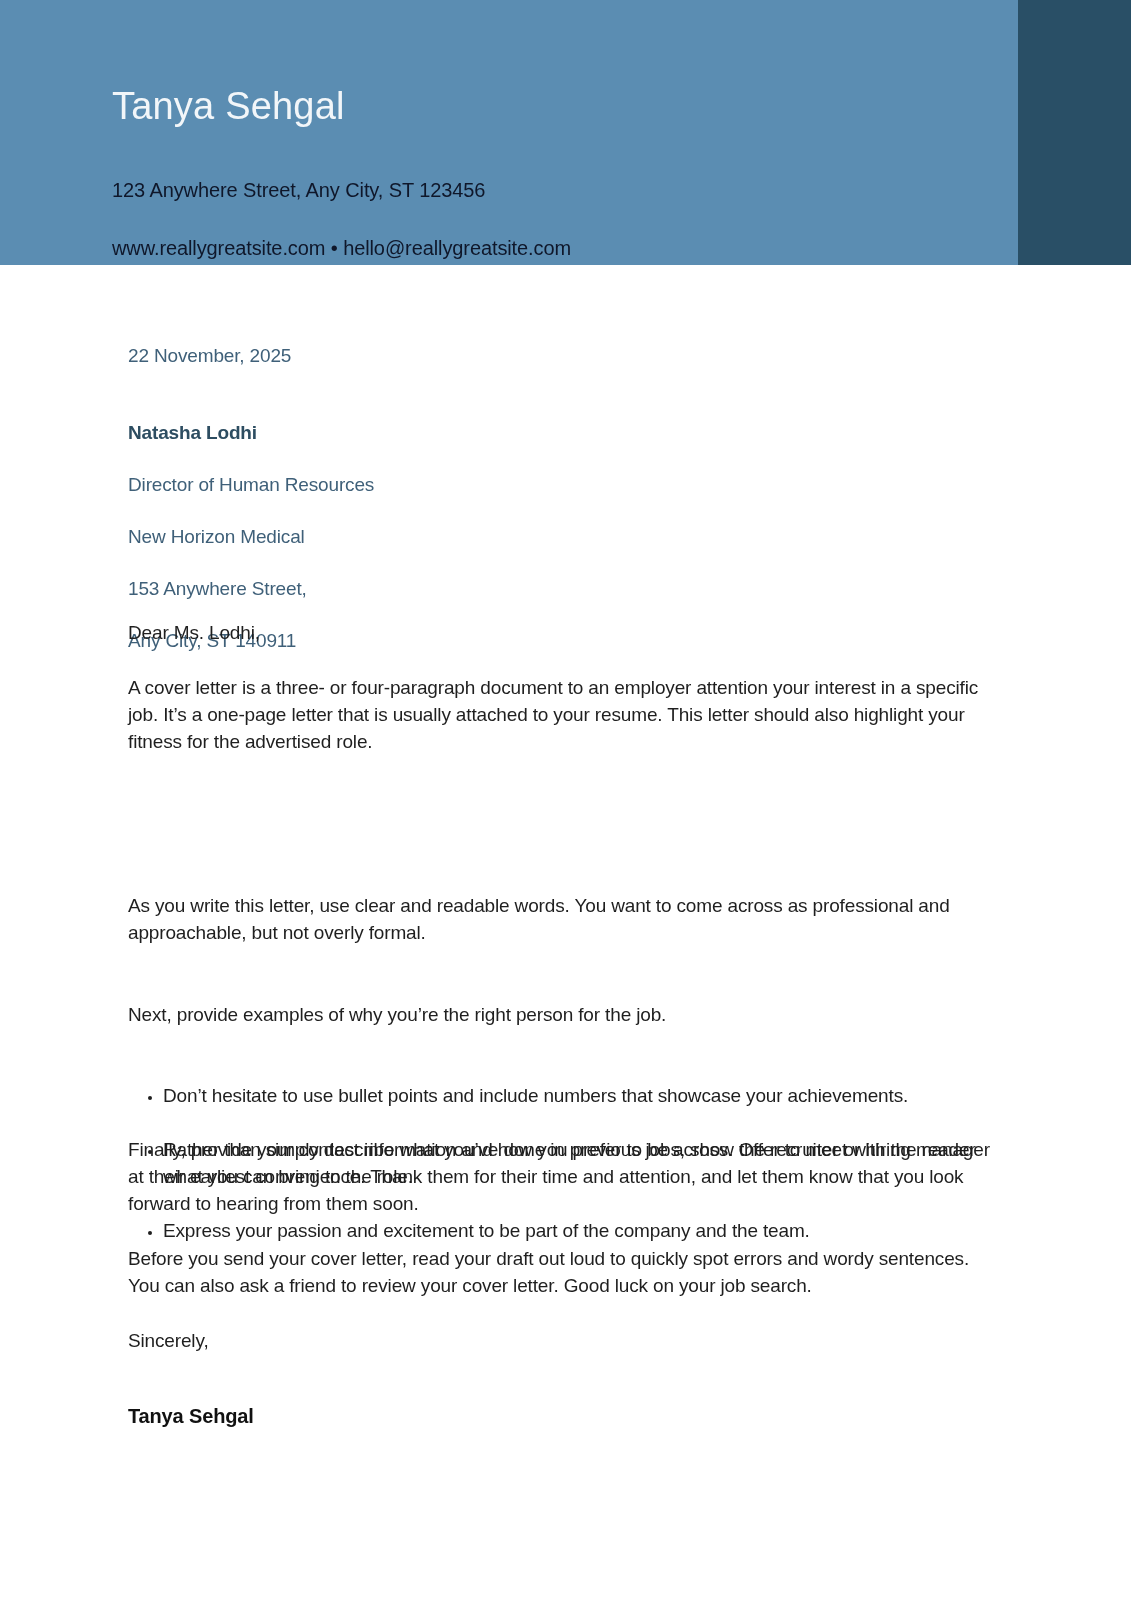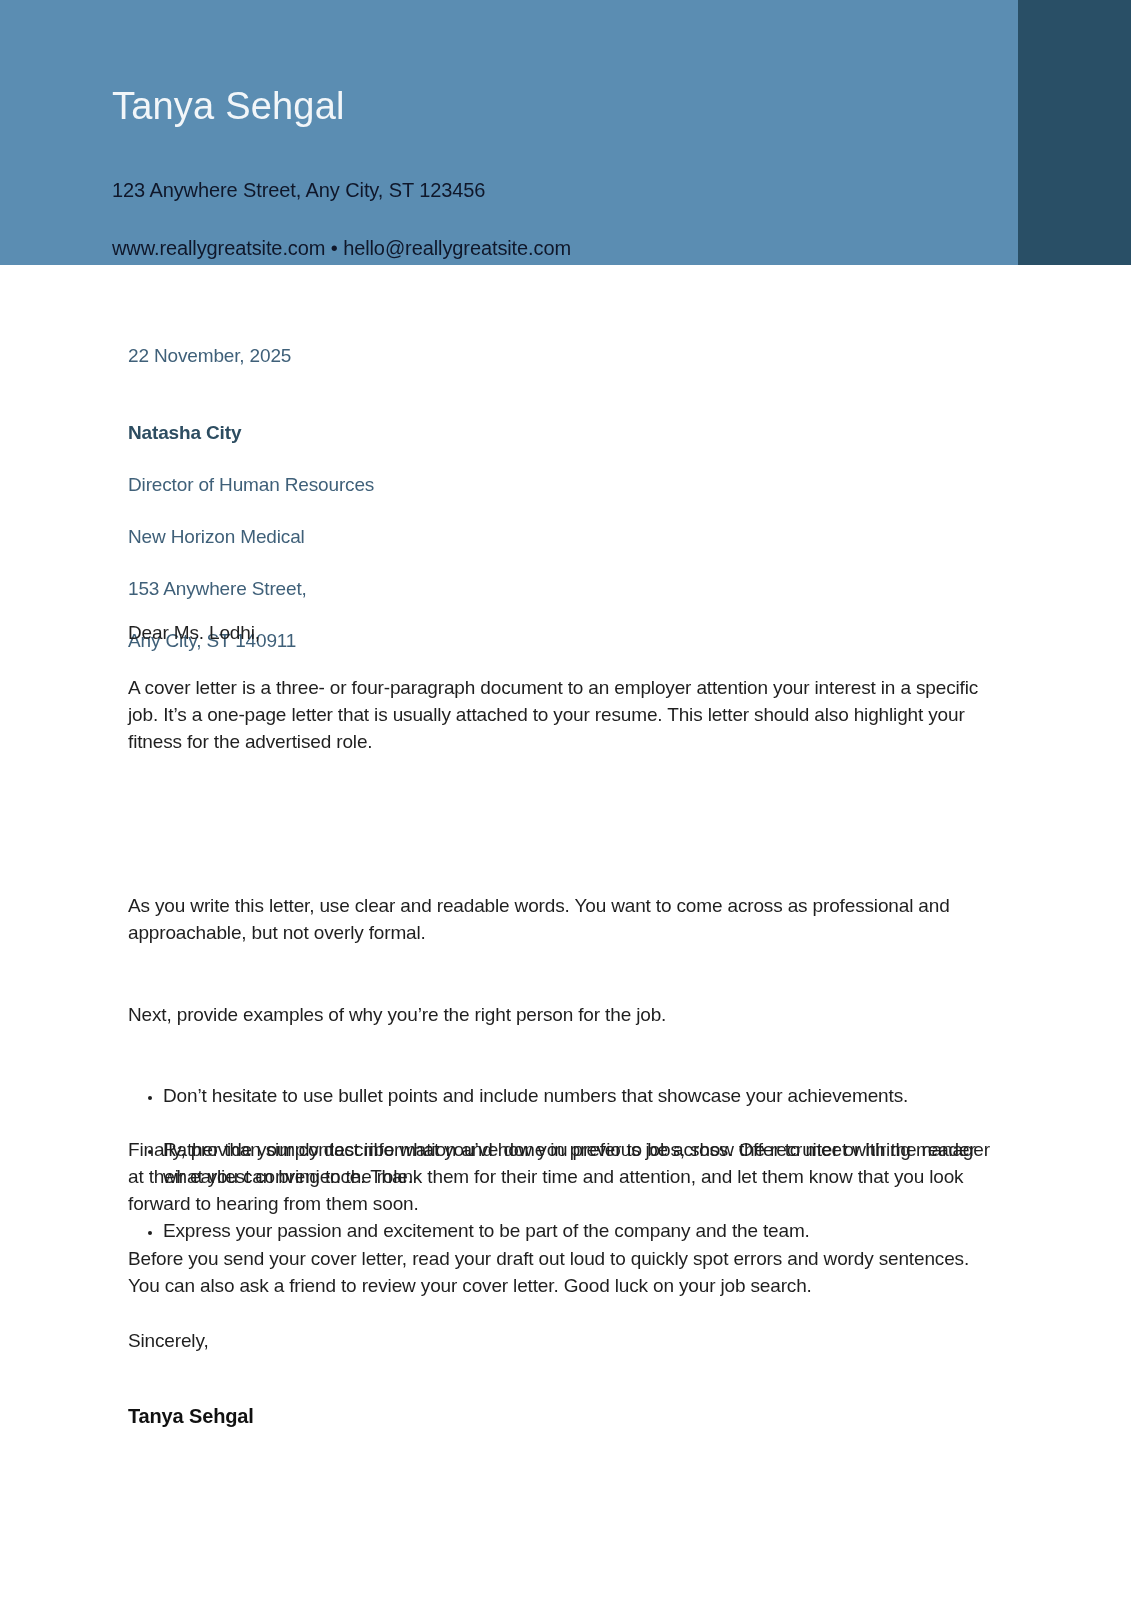--- a/index.html
+++ b/index.html
@@ -89,21 +89,21 @@
     <div class="sender-name">Tanya Sehgal</div>
     <div class="sender-lines">
       <div>123 Anywhere Street, Any City, ST 123456</div>
       <div>www.reallygreatsite.com • hello@reallygreatsite.com</div>
     </div>
   </div>
 
   <div class="block slate date-block">22 November, 2025</div>
 
   <div class="block slate recipient-block">
-    <div class="recipient-name">Natasha City</div>
+    <div class="recipient-name">Natasha Lodhi</div>
     <div>Director of Human Resources</div>
     <div>New Horizon Medical</div>
     <div>153 Anywhere Street,</div>
     <div>Any City, ST 140911</div>
   </div>
 
   <div class="block salutation-block">Dear Ms. Lodhi,</div>
 
   <div class="block para-1">A cover letter is a three- or four-paragraph document to an employer attention your interest in a specific
 job. It’s a one-page letter that is usually attached to your resume. This letter should also highlight your

